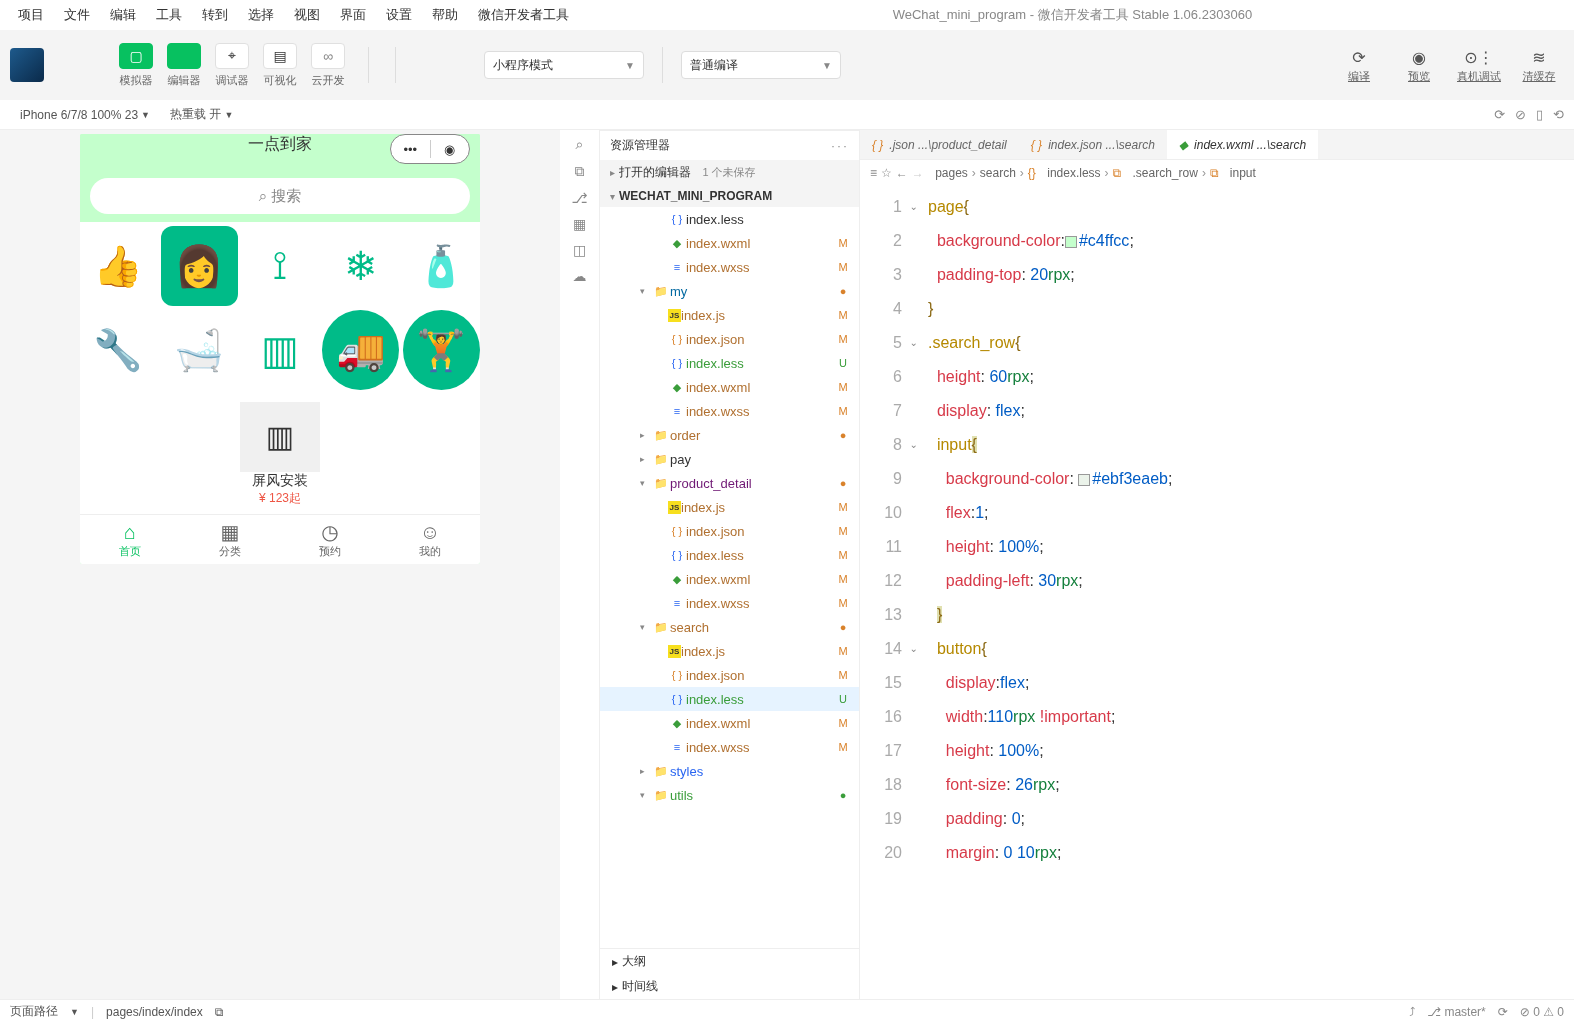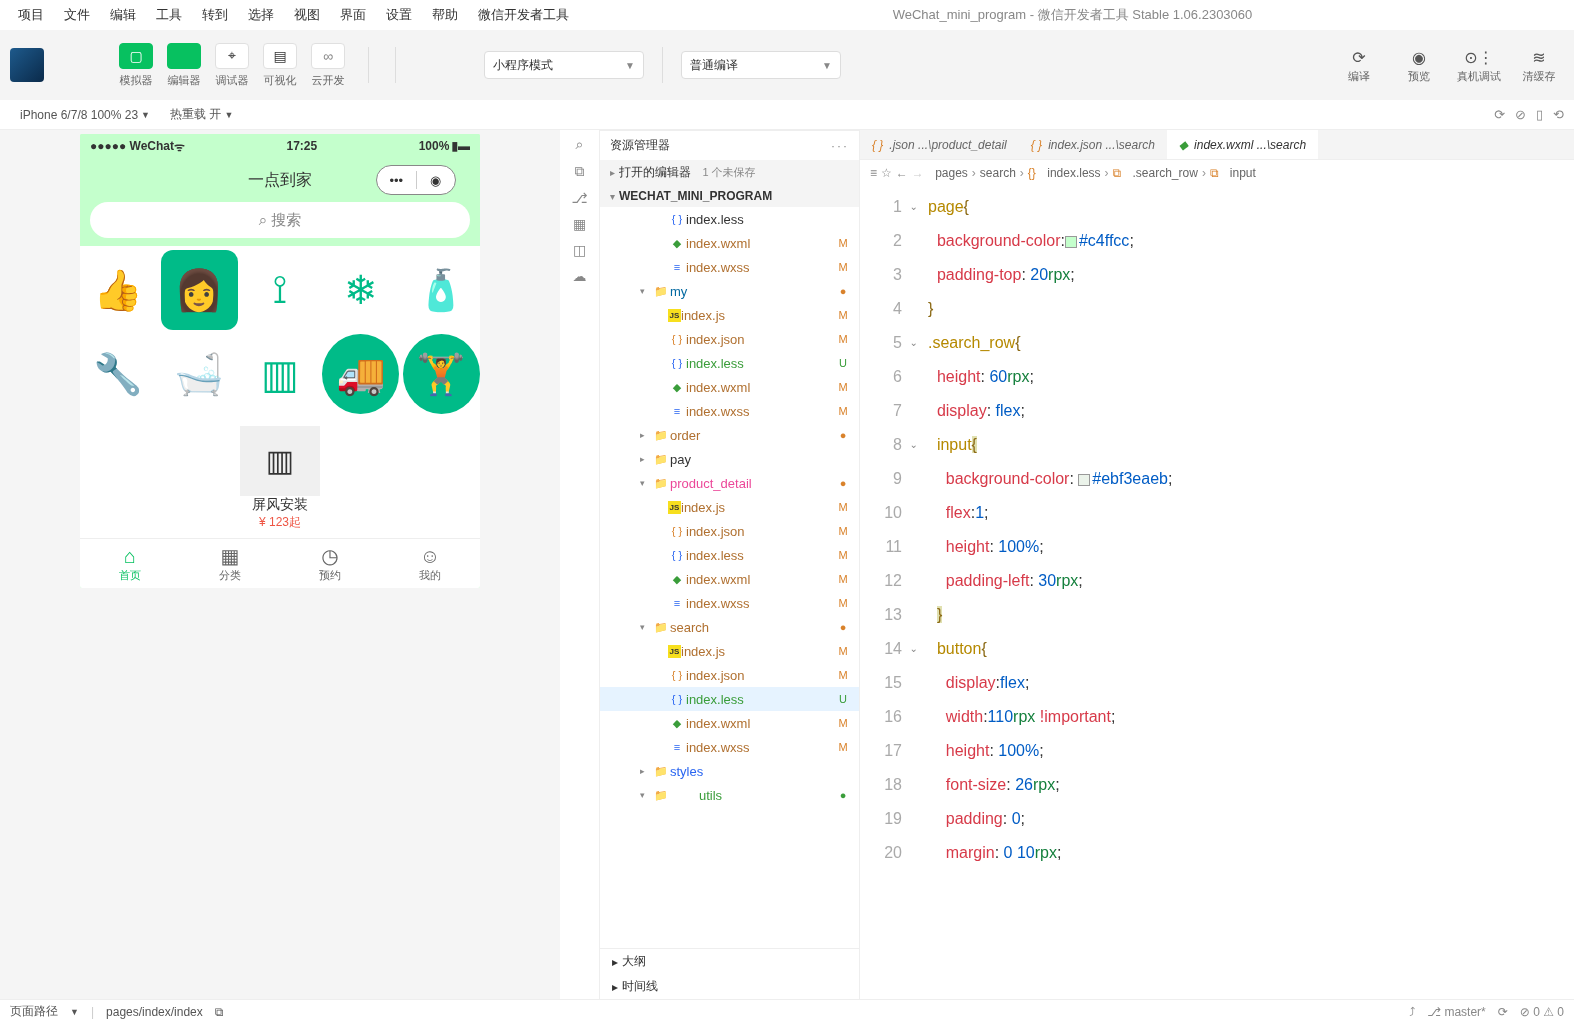--- a/index.html
+++ b/index.html
@@ -18,38 +18,38 @@
 .tool-btn .icon { width: 34px; height: 26px; border-radius: 4px; display: flex; align-items: center; justify-content: center; font-size: 14px; background: #fff; border: 1px solid #e0e0e0; }
 .tool-btn .icon.green { background: #07c160; color: #fff; border-color: #07c160; }
 .tool-btn .icon.gray { color: #888; }
 .tool-btn .lbl { font-size: 11px; color: #666; margin-top: 4px; text-align: center; }
 .sep { width: 1px; height: 36px; background: #ddd; margin: 0 8px; }
 .combo { display: flex; align-items: center; background: #fff; border: 1px solid #ddd; border-radius: 4px; height: 28px; padding: 0 8px; min-width: 160px; font-size: 12px; }
 .combo .caret { margin-left: auto; color: #888; font-size: 10px; }
 .right-tools { margin-left: auto; display: flex; gap: 10px; }
 .rt-btn { display: flex; flex-direction: column; align-items: center; width: 50px; }
 .rt-btn .ico { height: 22px; display: flex; align-items: center; color: #555; font-size: 16px; }
-.rt-btn .lbl { font-size: 11px; color: #666; }
+.rt-btn .lbl { font-size: 11px; color: #666; text-decoration: underline; }
 
 
 .devbar { display: flex; align-items: center; height: 30px; background: #fff; border-bottom: 1px solid #eee; padding: 0 10px; font-size: 12px; color: #555; }
 .devbar .item { padding: 0 10px; display: flex; align-items: center; gap: 3px; }
 .devbar .right { margin-left: auto; display: flex; gap: 10px; }
 .devbar .ic { color: #888; font-size: 13px; }
 
 
 .main { display: flex; height: calc(100vh - 30px - 70px - 30px - 24px); }
 .simulator-wrap { width: 560px; background: #f5f5f5; display: flex; align-items: flex-start; justify-content: center; padding: 4px; }
 
 
 .phone { width: 400px; background: #c4ffcc; border-radius: 2px; overflow: hidden; }
 .statusbar { display: flex; align-items: center; height: 24px; padding: 0 10px; font-size: 12px; font-weight: 600; background: #c4ffcc; }
 .statusbar .mid { flex: 1; text-align: center; }
 .statusbar .bat { display: flex; align-items: center; gap: 2px; }
-.navbar { display: flex; align-items: center; height: 44px; background: #c4ffcc; padding: 0 24px; }
+.navbar { display: flex; align-items: flex-start; height: 44px; background: #c4ffcc; padding: 0 10px; }
 .navbar .title { flex: 1; text-align: center; font-size: 16px; font-weight: 500; }
 .capsule { display: flex; align-items: center; border: 1px solid #888; border-radius: 20px; width: 80px; height: 30px; background: #fff; }
 .capsule > div { flex: 1; display: flex; align-items: center; justify-content: center; }
 .capsule .divider { width: 1px; height: 18px; background: #ccc; flex: none; }
 .searchrow { padding: 0 10px 8px; }
 .searchrow .box { background: #fff; border-radius: 20px; height: 36px; display: flex; align-items: center; justify-content: center; color: #888; font-size: 15px; }
 .banner { height: 200px; background: linear-gradient(180deg,#fff 0%,#fff 70%,#e8f0e0 100%); position: relative; display: flex; align-items: center; justify-content: center; margin: 0 10px; border-radius: 4px; overflow: hidden; }
 .banner-title { font-size: 44px; font-weight: 900; background: linear-gradient(90deg,#d93a7a,#3a5cd9,#2aa35a); -webkit-background-clip: text; background-clip: text; color: transparent; position: absolute; top: 40px; left: 20px; }
 .banner-sub { position: absolute; top: 98px; left: 30px; font-size: 10px; color: #666; }
 .banner-person { position: absolute; right: 30px; top: 20px; width: 120px; height: 160px; }
@@ -218,29 +218,20 @@
     <span class="ic">⊘</span>
     <span class="ic">▯</span>
     <span class="ic">⟲</span>
   </div>
 </div>
 
 <div class="main">
 
   <div class="simulator-wrap">
     <div class="phone">
-      <div class="statusbar">
-        <span>●●●●● WeChat</span>
-          <span>ᯤ</span>
-        <span class="mid">17:25</span>
-        <span class="bat">
-            <span>100%</span> 
-            <span>▮▬</span>
-          </span>
-      </div>
       <div class="navbar">
         <span style="width:80px"></span>
         <span class="title">一点到家</span>
         <div class="capsule">
           <div>•••</div>
           <div class="divider"></div>
           <div>◉</div>
         </div>
       </div>
       <div class="searchrow">
@@ -385,21 +376,21 @@
           <span class="indent" style="width:40px"></span>
           <span class="chev">▸</span>
           <span class="fico folder">📁</span>
           <span class="name">pay</span>
           <span class="stat "></span>
         </div>
         <div class="tree-row">
           <span class="indent" style="width:40px"></span>
           <span class="chev">▾</span>
           <span class="fico folder">📁</span>
-          <span class="name" style="color: #ec4899;">product_detail</span>
+          <span class="name" style="color: #701a75;">product_detail</span>
           <span class="stat dot">●</span>
         </div>
         <div class="tree-row">
           <span class="indent" style="width:56px"></span>
           <span class="chev"></span>
           <span class="fico js">JS</span>
           <span class="name" style="color: rgb(176, 112, 48);">index.js</span>
           <span class="stat M">M</span>
         </div>
         <div class="tree-row">
@@ -476,21 +467,21 @@
           <span class="indent" style="width:40px"></span>
           <span class="chev">▸</span>
           <span class="fico folder">📁</span>
           <span class="name" style="color: rgb(41, 101, 241);">styles</span>
           <span class="stat "></span>
         </div>
         <div class="tree-row">
           <span class="indent" style="width:40px"></span>
           <span class="chev">▾</span>
           <span class="fico folder">📁</span>
-          <span class="name" style="color: rgb(58, 157, 58); margin-left: 29px;">utils</span>
+          <span class="name" style="color: rgb(58, 157, 58);">utils</span>
           <span class="stat gdot">●</span>
         </div>
       </div>
     <div class="expl-bottom">
       <div class="section">
           <span class="chev">▸</span>
           <span>大纲</span>
         </div>
       <div class="section">
           <span class="chev">▸</span>

